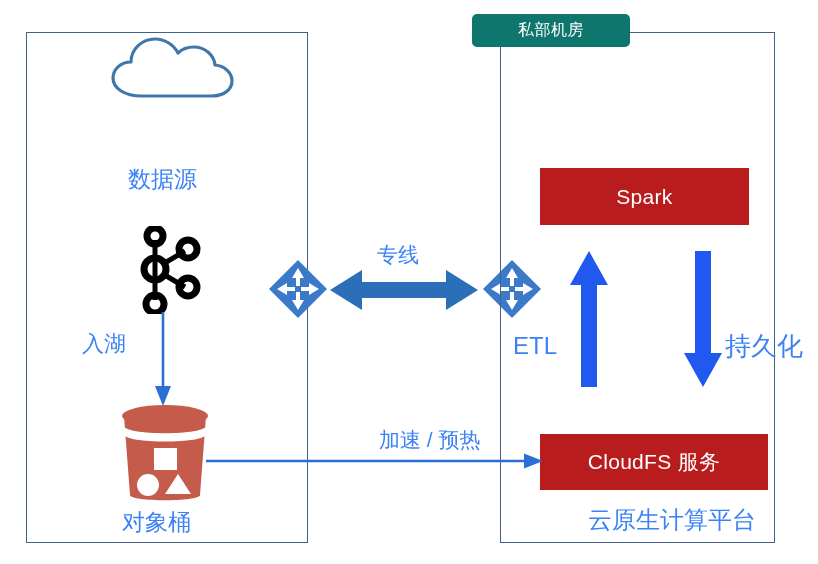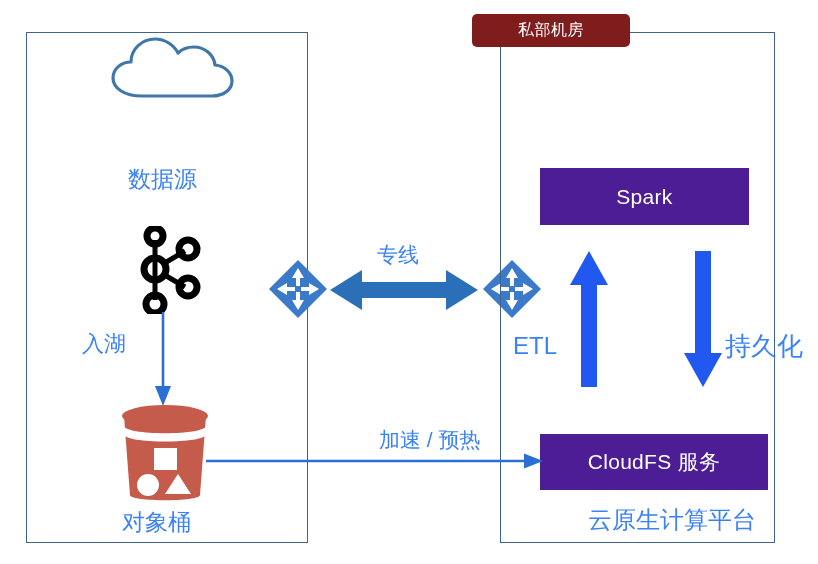--- a/index.html
+++ b/index.html
@@ -27,21 +27,21 @@
   }
   #panel-left  { left: 26px;  top: 32px;  width: 282px; height: 511px; }
   #panel-right { left: 500px; top: 32px;  width: 275px; height: 511px; }
 
   
   #panel-right-title {
     left: 472px;
     top: 14px;
     width: 158px;
     height: 33px;
-    background: #7f1d1d;
+    background: #0f766e;
     border-radius: 5px;
     color: #ffffff;
     font-size: 16px;
     display: flex;
     align-items: center;
     justify-content: center;
     letter-spacing: 0.5px;
   }
 
   
@@ -69,21 +69,21 @@
   #label-platform   { left: 588px; top: 508px; font-size: 24px; }
 
   
   #icon-datasource { left: 133px; top: 226px; width: 72px; height: 88px; }
 
   
   #icon-bucket { left: 113px; top: 403px; width: 104px; height: 100px; }
 
   
   .blue-box {
-    background: #4c1d95;
+    background: #b91c1c;
     color: #ffffff;
     display: flex;
     align-items: center;
     justify-content: center;
   }
   #box-spark {
     left: 540px; top: 168px; width: 209px; height: 57px;
     font-size: 21px; letter-spacing: 0.3px;
   }
   #box-cloudfs {

